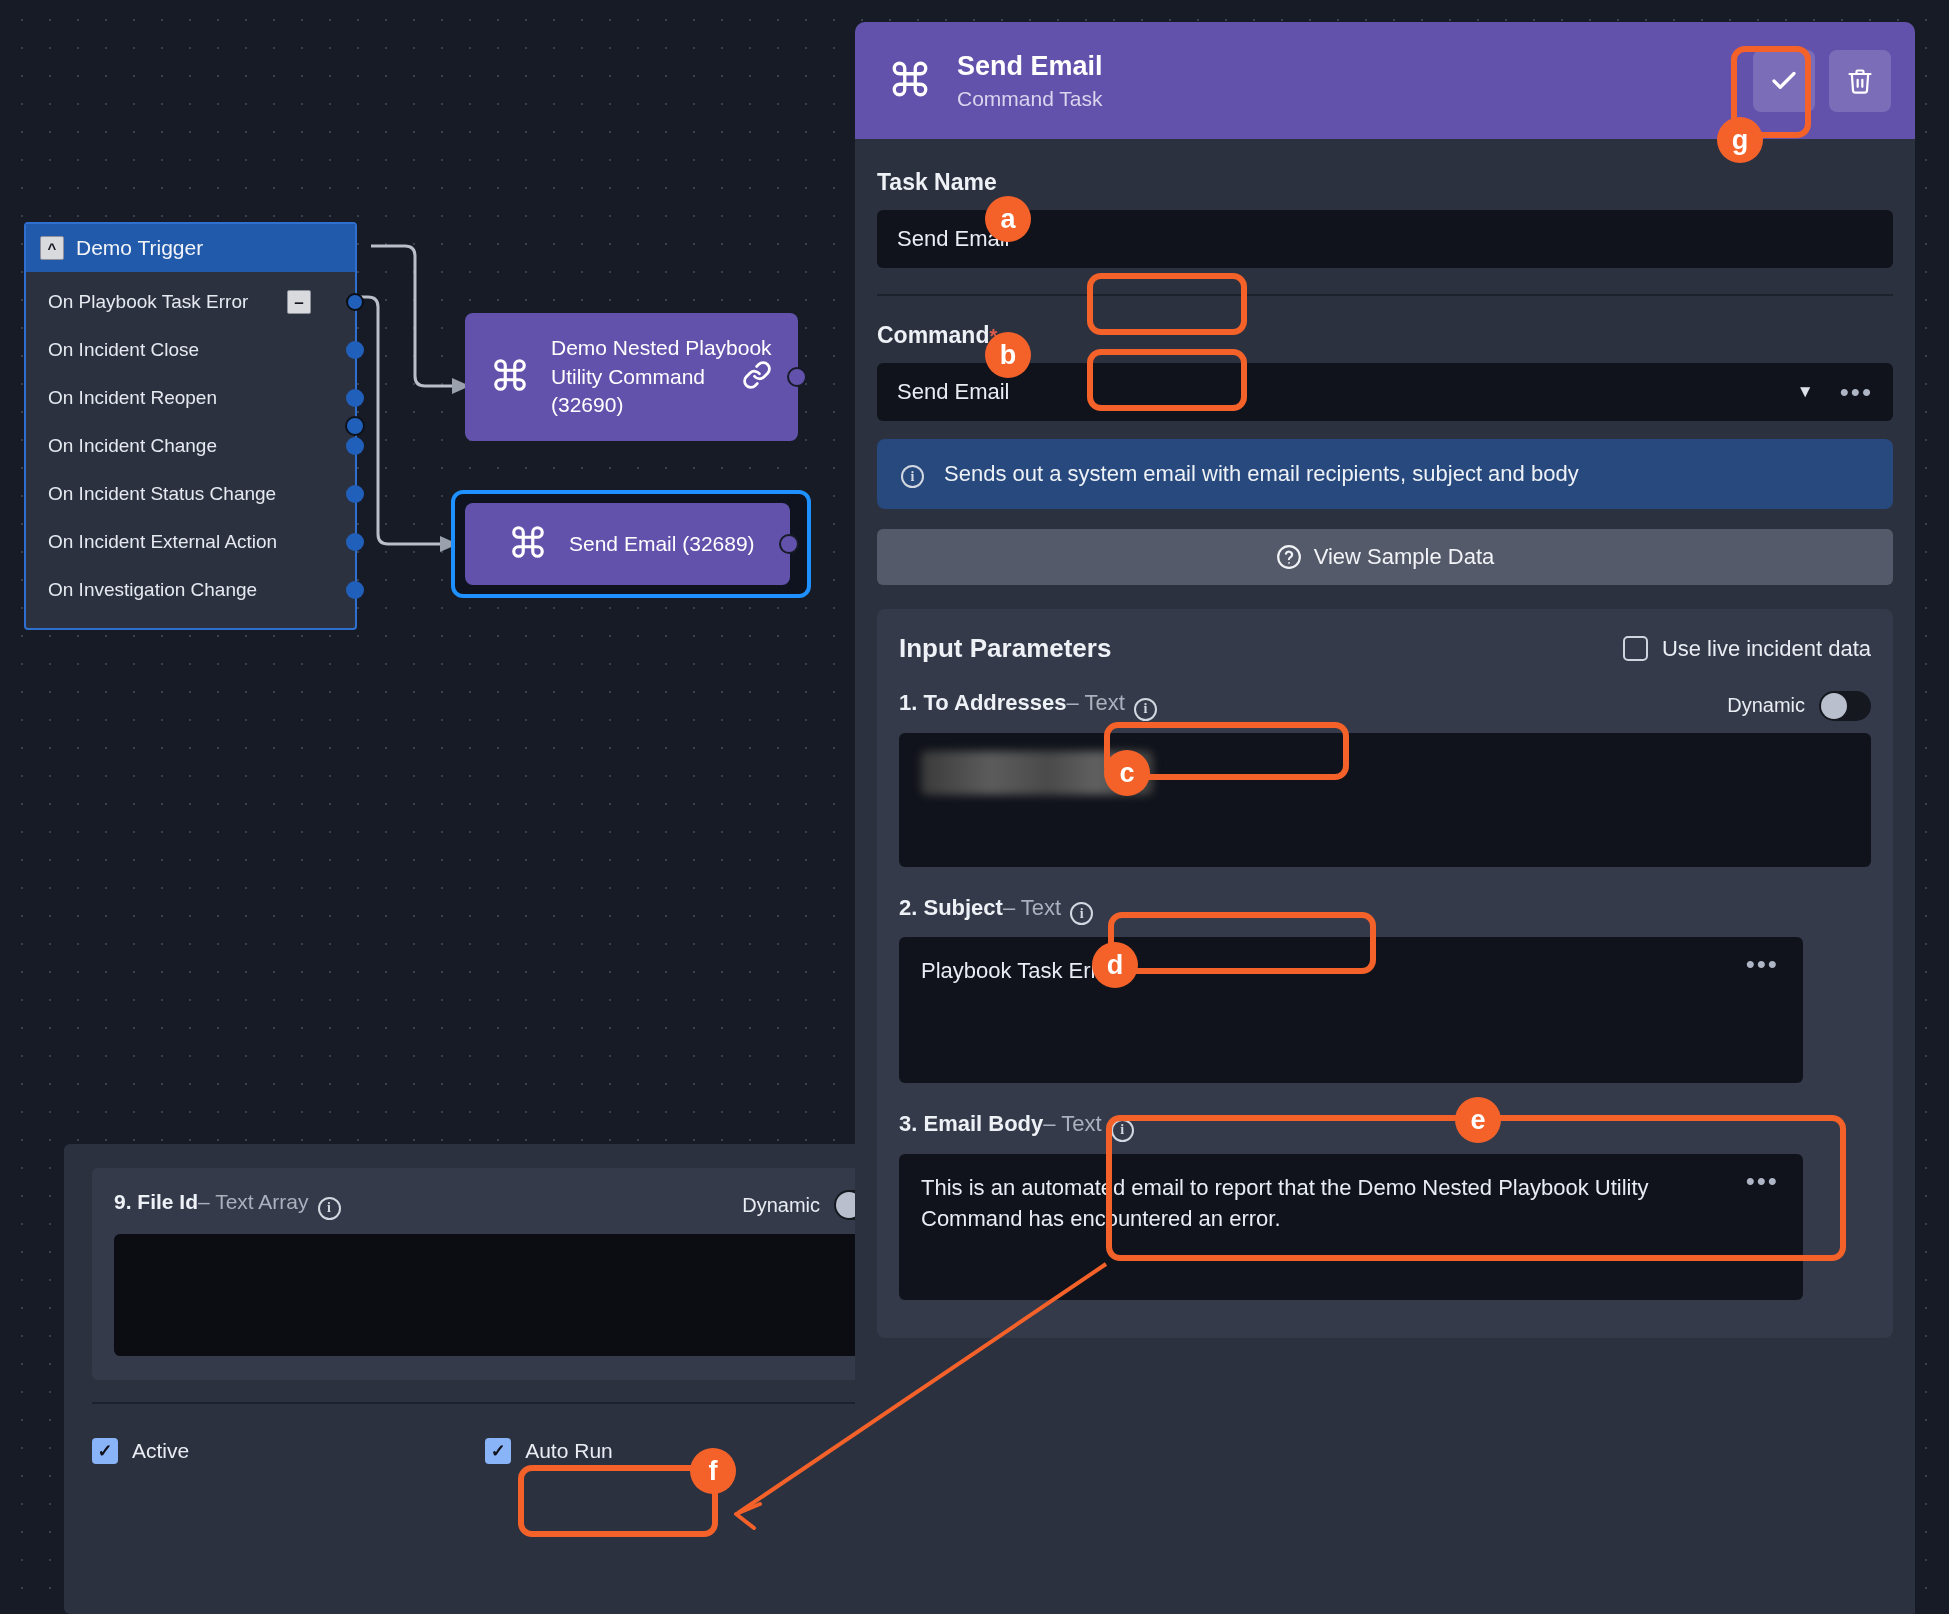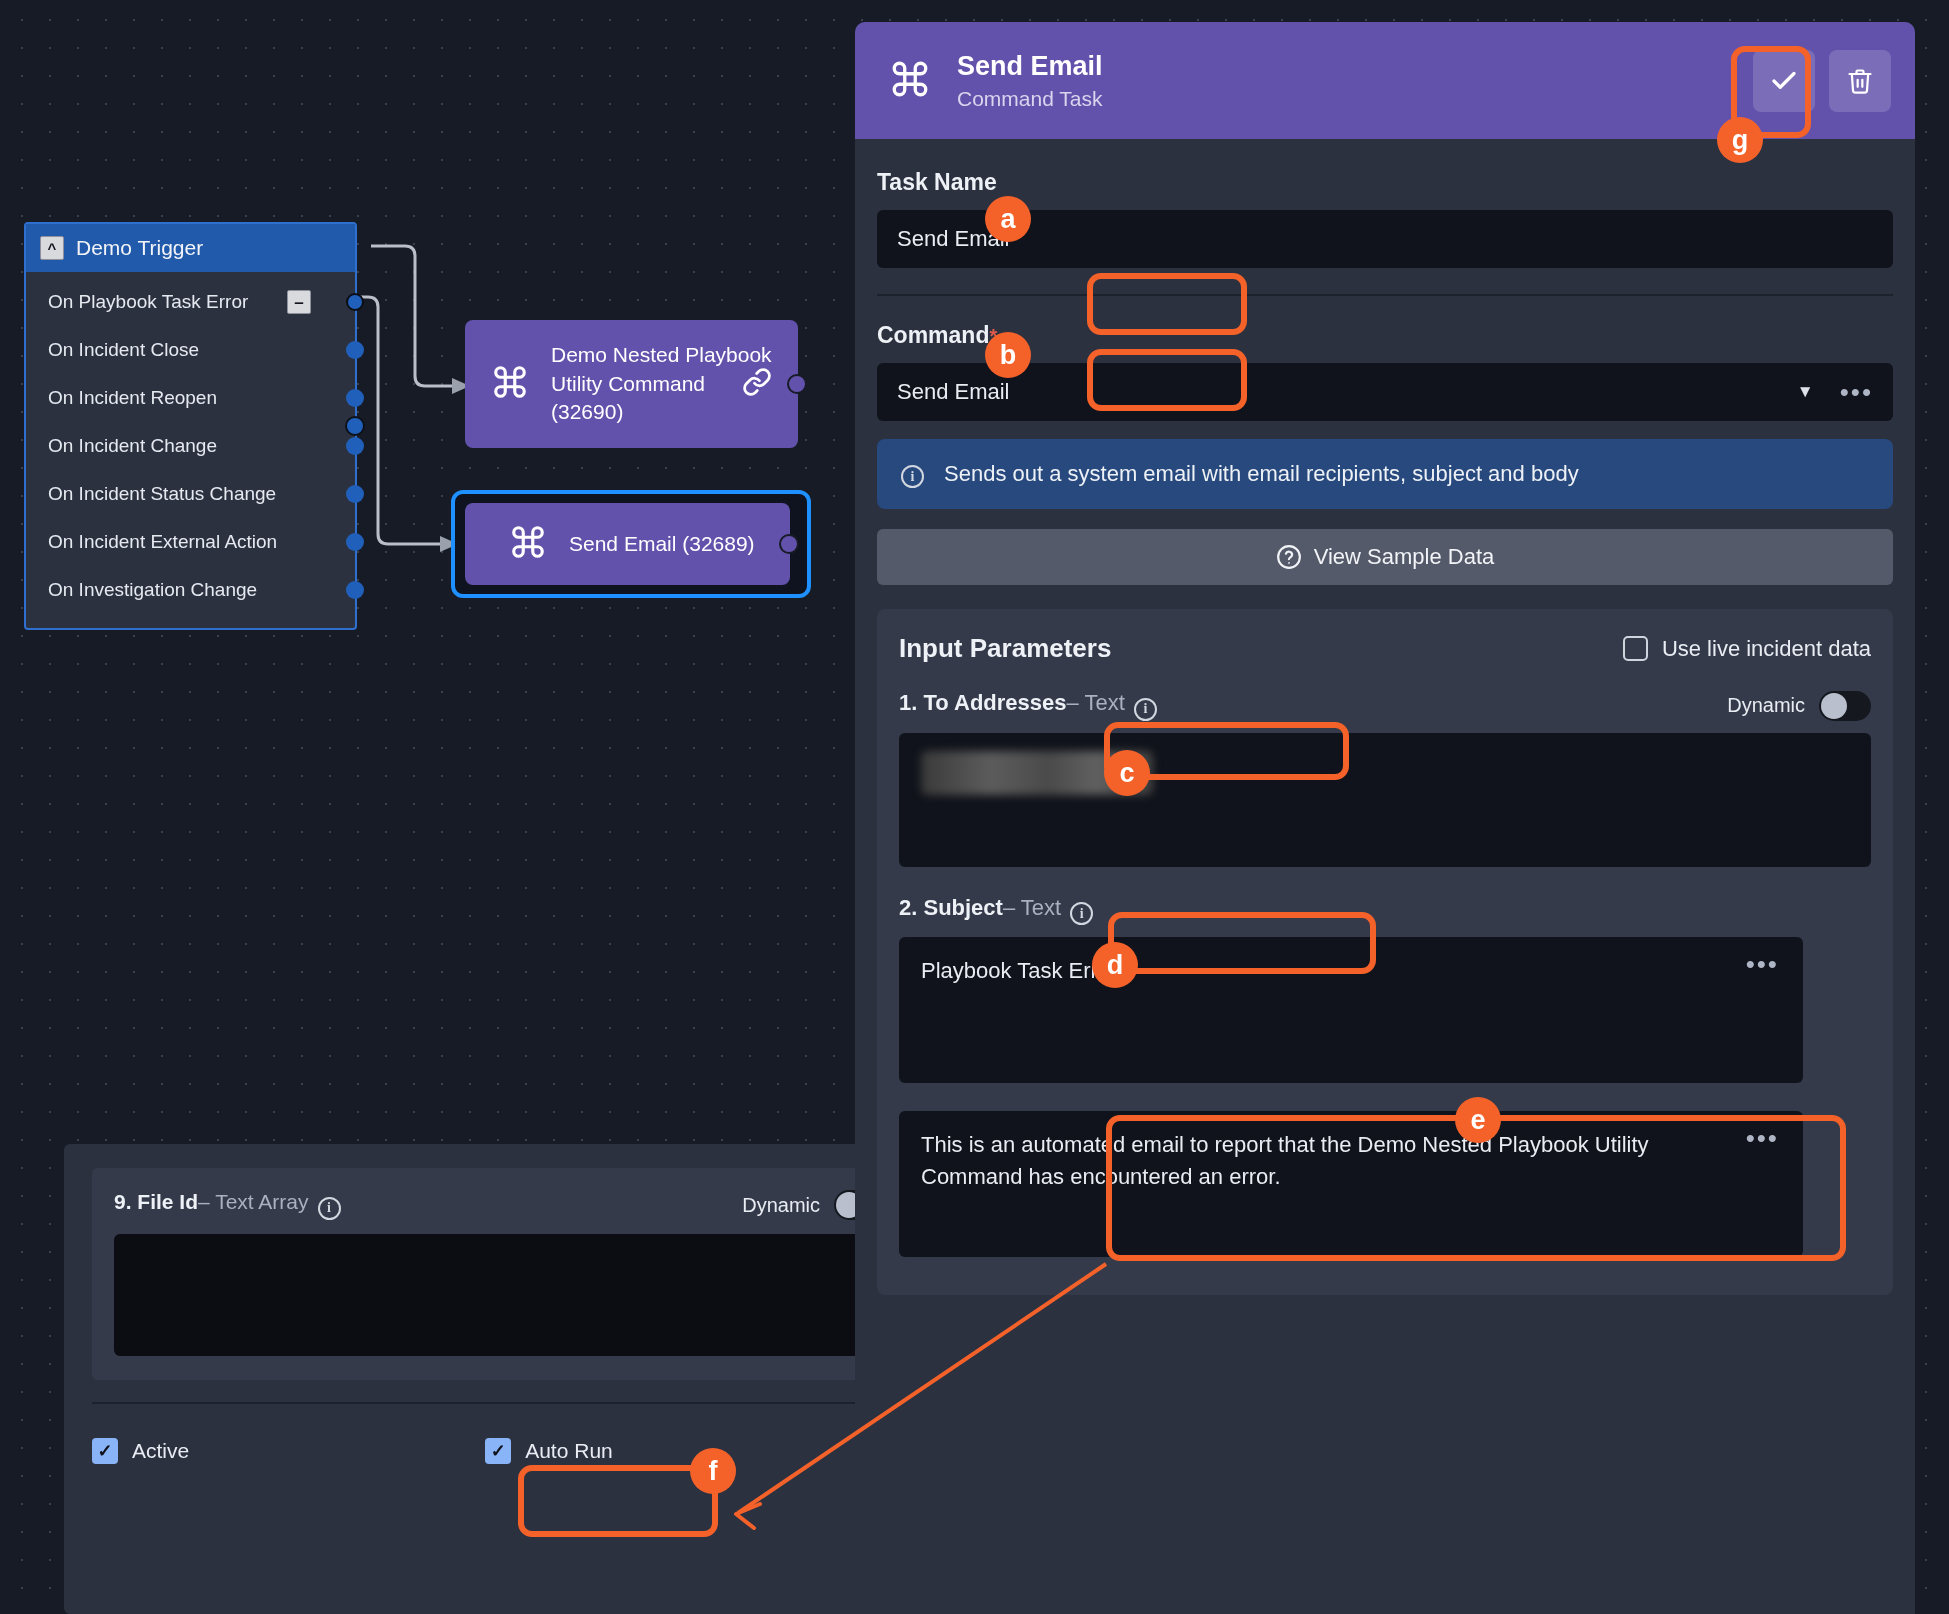--- a/index.html
+++ b/index.html
@@ -78,21 +78,21 @@
     background: #6252ab;
     border-radius: 8px;
     display: flex; align-items: center;
     padding: 0 26px;
     gap: 22px;
   }
   .task-node .cmd-icon { flex: 0 0 auto; }
   .task-node .task-label {
     color: #ffffff; font-size: 21px; line-height: 1.38;
   }
-  #node-nested { left: 465px; top: 320px; width: 333px; height: 128px; }
+  #node-nested { left: 465px; top: 313px; width: 333px; height: 128px; }
   #node-send   { left: 465px; top: 503px; width: 325px; height: 82px; padding-left: 44px; }
   .node-sel-ring {
     position: absolute; left: 451px; top: 490px;
     width: 360px; height: 108px;
     border: 4px solid #1e90ff; border-radius: 12px;
     background: #0f1320;
   }
   .node-out-port {
     position: absolute; right: -9px; top: 50%; transform: translateY(-50%);
     width: 20px; height: 20px; border-radius: 50%;
@@ -472,20 +472,25 @@
               <span>2. Subject</span><span class="ptype">– Text</span><span class="info-i">i</span>
             </span>
           </div>
           <div class="sp-value-box" style="height:146px;width:93%;">
             <span>Playbook Task Error</span>
             <span class="box-dots">•••</span>
           </div>
         </div>
 
         <div class="sp-param" style="margin-top:28px;">
+          <div class="sp-param-head">
+            <span class="sp-param-title">
+              <span>3. Email Body</span><span class="ptype">– Text</span><span class="info-i">i</span>
+            </span>
+          </div>
           <div class="sp-value-box" style="height:146px;width:93%;padding-right:92px;">
             <span>This is an automated email to report that the Demo Nested Playbook Utility Command has encountered an error.</span>
             <span class="box-dots">•••</span>
           </div>
         </div>
       </div>
     </div>
   </div>
 
   <div class="ann-box" style="left:1087px; top:273px; width:160px; height:62px;"></div>

